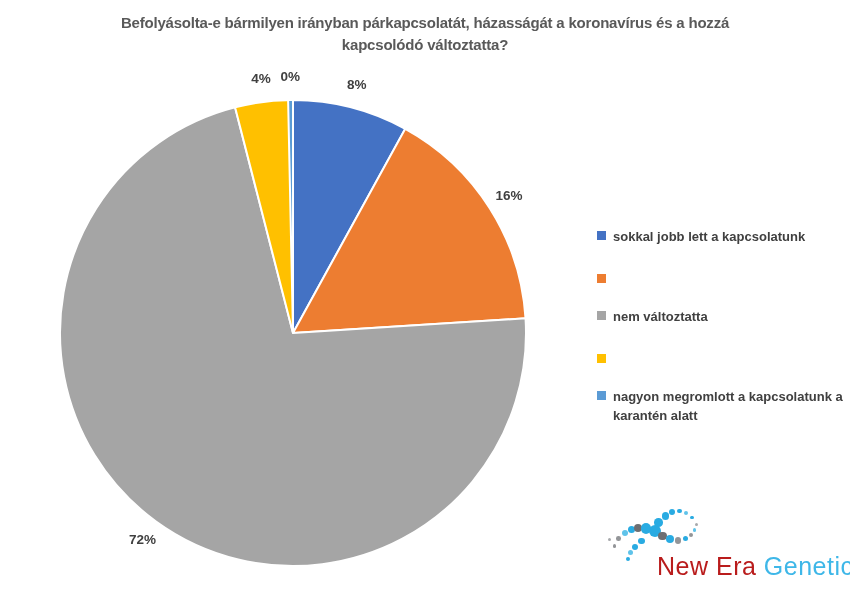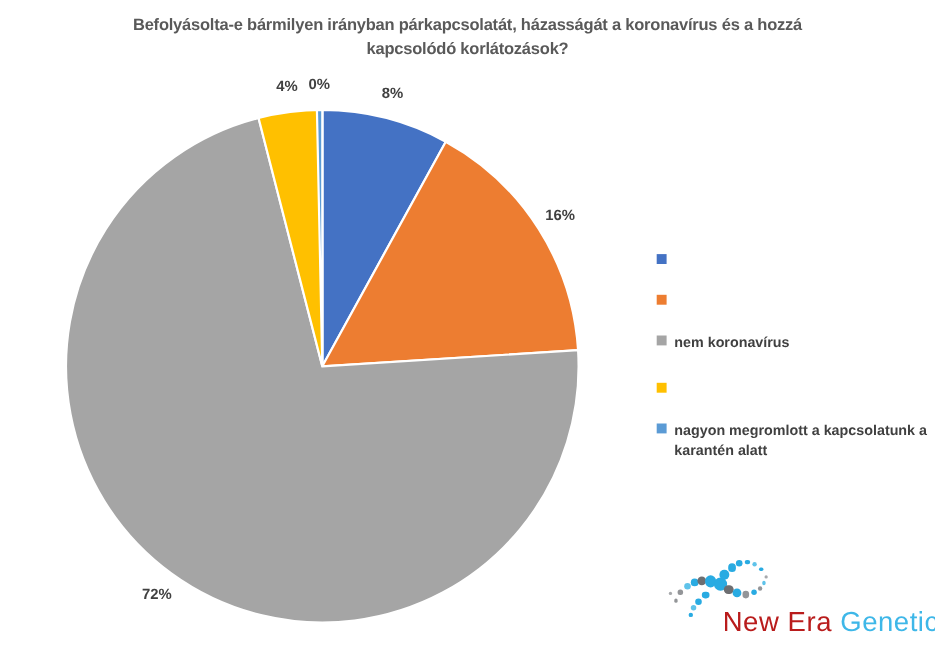--- a/index.html
+++ b/index.html
@@ -31,46 +31,47 @@
   .logo-text .gray{color:#b91c1c;}
   .logo-text .blue{color:#3EB7E8;}
 </style>
 </head>
 <body>
 
 <div class="canvas">
 
   <div class="title">
     <div>Befolyásolta-e bármilyen irányban párkapcsolatát, házasságát a koronavírus és a hozzá</div>
-    <div>kapcsolódó korlátozások?</div>
+    <div>kapcsolódó változtatta?</div>
   </div>
 
   <svg id="pie-svg" width="850" height="600">
       <path d="M 293 333 L 293.00 100.00 A 233 233 0 0 1 405.25 128.82 Z" fill="#4472C4" stroke="#FFFFFF" stroke-width="2"></path>
       <text x="356.7" y="89.0" text-anchor="middle">8%</text>
       <path d="M 293 333 L 405.25 128.82 A 233 233 0 0 1 525.54 318.37 Z" fill="#ED7D31" stroke="#FFFFFF" stroke-width="2"></path>
       <text x="509.1" y="199.8" text-anchor="middle">16%</text>
       <path d="M 293 333 L 525.54 318.37 A 233 233 0 1 1 235.06 107.32 Z" fill="#A5A5A5" stroke="#FFFFFF" stroke-width="2"></path>
       <text x="142.5" y="544.1" text-anchor="middle">72%</text>
       <path d="M 293 333 L 235.06 107.32 A 233 233 0 0 1 293.00 100.00 Z" fill="#FFC000" stroke="#FFFFFF" stroke-width="2"></path>
       <text x="260.9" y="83.0" text-anchor="middle">4%</text>
       <path d="M 293 333 L 288.12 100.05 A 233 233 0 0 1 293.00 100.00 Z" fill="#5B9BD5" stroke="#FFFFFF" stroke-width="2"></path>
       <text x="290.3" y="81.0" text-anchor="middle">0%</text>
     </svg>
 
   <div class="legend">
     <div class="legend-item">
       <span class="legend-swatch" style="background: rgb(68, 114, 196);"></span>
+      <span class="legend-label">sokkal jobb lett a kapcsolatunk</span>
     </div>
     <div class="legend-item">
       <span class="legend-swatch" style="background: rgb(237, 125, 49);"></span>
     </div>
     <div class="legend-item">
       <span class="legend-swatch" style="background: rgb(165, 165, 165);"></span>
-      <span class="legend-label">nem koronavírus</span>
+      <span class="legend-label">nem változtatta</span>
     </div>
     <div class="legend-item">
       <span class="legend-swatch" style="background: rgb(255, 192, 0);"></span>
     </div>
     <div class="legend-item">
       <span class="legend-swatch" style="background: rgb(91, 155, 213);"></span>
       <span class="legend-label">nagyon megromlott a kapcsolatunk a karantén alatt</span>
     </div>
   </div>
 

